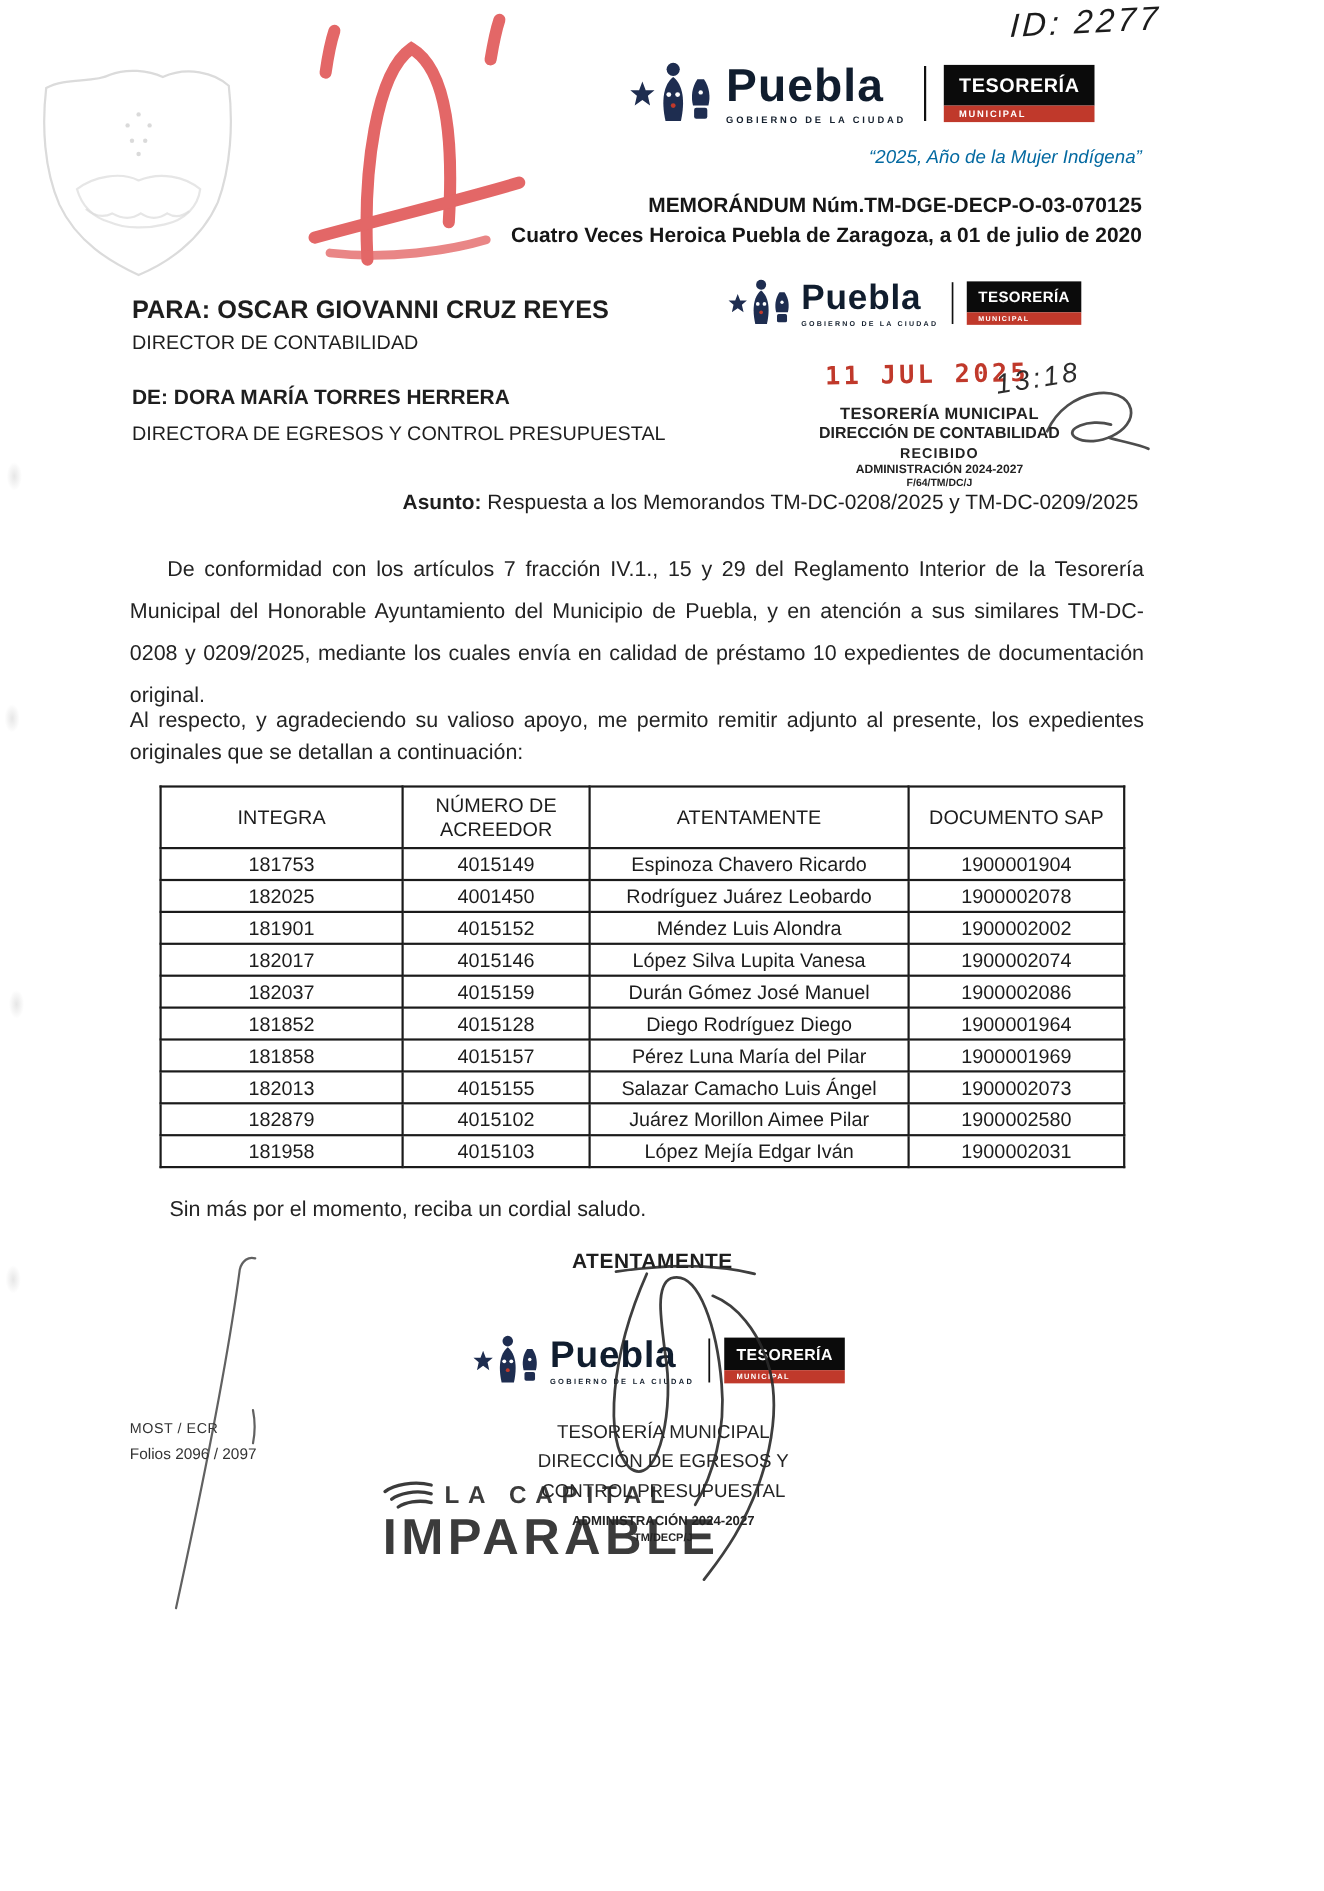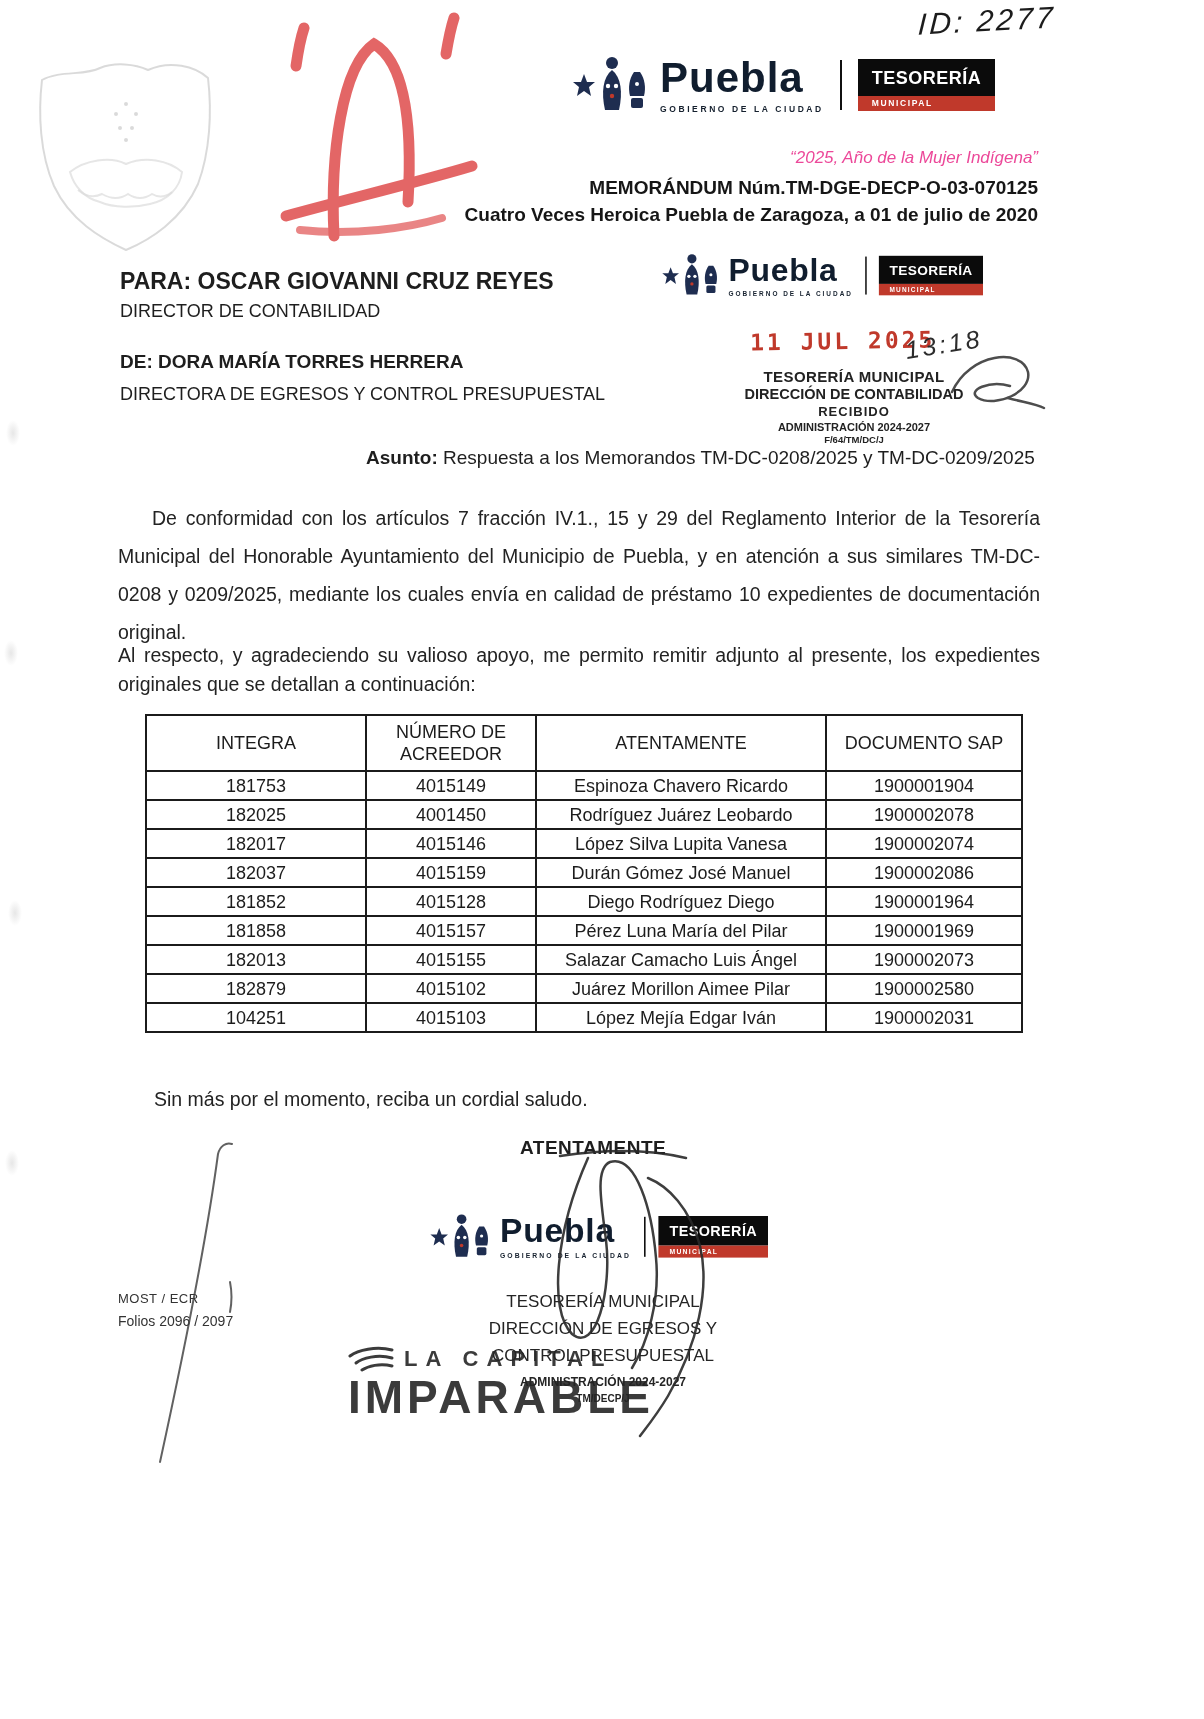--- a/index.html
+++ b/index.html
@@ -16,21 +16,21 @@
   .plogo { display:flex; align-items:center; gap:10px; }
   .plogo .wordcol { display:flex; flex-direction:column; align-items:flex-start; }
   .plogo .pname { font-size:42px; font-weight:800; letter-spacing:1px; color:#101d2e; line-height:1; }
   .plogo .psub { font-size:8.5px; font-weight:700; letter-spacing:2.6px; color:#15202e; margin-top:5px; }
   .plogo .pdivider { width:2px; height:50px; background:#101010; margin:0 6px; }
   .tes-box { display:flex; flex-direction:column; }
   .tes-top { background:#0b0b0b; color:#ffffff; font-weight:800; font-size:18px; letter-spacing:0.5px; padding:9px 14px 7px; }
   .tes-bottom { background:#c0392b; color:#ffffff; font-weight:700; font-size:8.5px; letter-spacing:1.6px; padding:2px 14px 3px; }
 
   
-  .quote { right:166px; top:148px; font-size:17px; font-style:italic; color:#ec4899; }
+  .quote { right:166px; top:133px; font-size:17px; font-style:italic; color:#0369a1; }
   .memo-number { right:166px; top:177px; font-size:19px; font-weight:700; color:#161616; }
   .date-line { right:166px; top:204px; font-size:19px; font-weight:700; color:#161616; }
 
   .to-line { left:120px; top:268px; font-size:23px; font-weight:800; }
   .to-title { left:120px; top:301px; font-size:18px; }
   .from-line { left:120px; top:351px; font-size:19px; font-weight:800; }
   .from-title { left:120px; top:384px; font-size:18px; }
 
   
   .rs-date { left:750px; top:328px; color:#c0392b; font-family:"DejaVu Sans Mono", monospace;
@@ -218,20 +218,26 @@
         <td>Espinoza Chavero Ricardo</td>
         <td>1900001904</td>
       </tr>
       <tr>
         <td>182025</td>
         <td>4001450</td>
         <td>Rodríguez Juárez Leobardo</td>
         <td>1900002078</td>
       </tr>
       <tr>
+        <td>181901</td>
+        <td>4015152</td>
+        <td>Méndez Luis Alondra</td>
+        <td>1900002002</td>
+      </tr>
+      <tr>
         <td>182017</td>
         <td>4015146</td>
         <td>López Silva Lupita Vanesa</td>
         <td>1900002074</td>
       </tr>
       <tr>
         <td>182037</td>
         <td>4015159</td>
         <td>Durán Gómez José Manuel</td>
         <td>1900002086</td>
@@ -254,21 +260,21 @@
         <td>Salazar Camacho Luis Ángel</td>
         <td>1900002073</td>
       </tr>
       <tr>
         <td>182879</td>
         <td>4015102</td>
         <td>Juárez Morillon Aimee Pilar</td>
         <td>1900002580</td>
       </tr>
       <tr>
-        <td>104251</td>
+        <td>181958</td>
         <td>4015103</td>
         <td>López Mejía Edgar Iván</td>
         <td>1900002031</td>
       </tr>
     </tbody>
   </table>
 
   <div class="abs closing">Sin más por el momento, reciba un cordial saludo.</div>
   <div class="abs atent">ATENTAMENTE</div>
 

